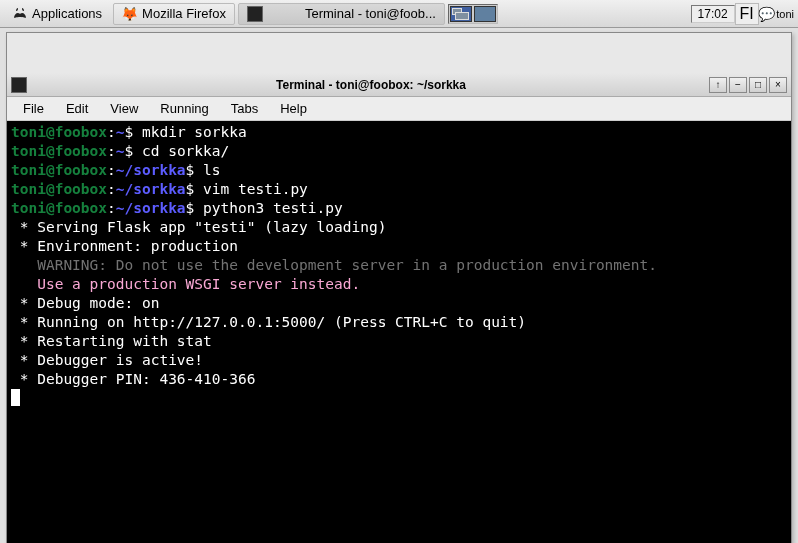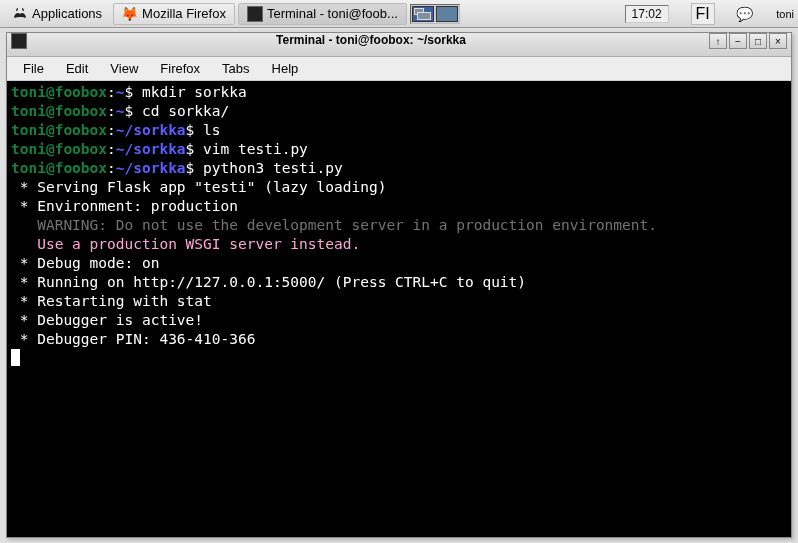--- a/index.html
+++ b/index.html
@@ -44,21 +44,21 @@
       height: 16px;
       margin-right: 4px;
       display: flex;
       align-items: center;
       justify-content: center;
     }
     .taskbar-right {
       margin-left: auto;
       display: flex;
       align-items: center;
-      gap: 22px;
+      gap: 0;
     }
     .taskbar-clock {
       border: 1px inset #ccc;
       padding: 1px 6px;
       background: #eee;
       font-size: 12px;
     }
     .taskbar-lang {
       border: 1px solid #bbb;
       padding: 1px 4px;
@@ -92,22 +92,24 @@
       margin: 4px 6px;
       border: 1px solid #888;
       background: #e8e8e8;
       box-shadow: 2px 2px 4px rgba(0,0,0,0.2);
     }
     .titlebar {
       height: 24px;
       background: linear-gradient(to bottom, #e8e8e8, #d0d0d0);
       border-bottom: 1px solid #aaa;
       display: flex;
+      align-items: center;
       padding: 0 4px;
       font-size: 12px;
+      margin-top: 40px;
     }
     .titlebar-icon {
       width: 16px;
       height: 16px;
       margin-right: 6px;
       background: #222;
       border: 1px solid #666;
     }
     .titlebar-title {
       flex: 1;
@@ -185,21 +187,21 @@
       <svg class="mouse-icon" width="16" height="16" viewBox="0 0 16 16">
           <path d="M2 12c0-3 2-5 4-5 1 0 2 1 2 1s1-1 2-1c2 0 4 2 4 5 0 0-3-1-6-1s-6 1-6 1z M4 5c0-2 1-3 2-3 0 1 0 3-2 3z M12 5c0-2-1-3-2-3 0 1 0 3 2 3z" fill="#222"></path>
         </svg>
     </span>
     <span>Applications</span>
   </div>
   <div class="taskbar-item">
     <span class="taskbar-icon ff-icon">🦊</span>
     <span>Mozilla Firefox</span>
   </div>
-  <div class="taskbar-item" style="background:linear-gradient(to bottom,#d8d8d8,#c8c8c8);">
+  <div class="taskbar-item" style="background:linear-gradient(to bottom,#d8d8d8,#c8c8c8);gap:38px;">
     <span class="taskbar-icon" style="background:#222;border:1px solid #666;"></span>
     <span>Terminal - toni@foob...</span>
   </div>
   <div class="pager">
     <div class="pager-box active">
       <div class="pager-win" style="left:1px;top:1px;width:10px;height:7px;"></div>
       <div class="pager-win" style="left:4px;top:5px;width:14px;height:8px;"></div>
     </div>
     <div class="pager-box"></div>
   </div>
@@ -219,21 +221,21 @@
       <div class="titlebar-btn">↑</div>
       <div class="titlebar-btn">−</div>
       <div class="titlebar-btn">□</div>
       <div class="titlebar-btn">×</div>
     </div>
   </div>
   <div class="menubar">
     <div class="menu-item">File</div>
     <div class="menu-item">Edit</div>
     <div class="menu-item">View</div>
-    <div class="menu-item">Firefox</div>
+    <div class="menu-item">Running</div>
     <div class="menu-item">Tabs</div>
     <div class="menu-item">Help</div>
   </div>
   <div class="terminal"><span class="t-green">toni@foobox</span><span class="t-white">:</span><span class="t-blue">~</span><span class="t-white">$ </span><span class="t-white">mkdir sorkka</span>
 <span class="t-green">toni@foobox</span><span class="t-white">:</span><span class="t-blue">~</span><span class="t-white">$ </span><span class="t-white">cd sorkka/</span>
 <span class="t-green">toni@foobox</span><span class="t-white">:</span><span class="t-blue">~/sorkka</span><span class="t-white">$ </span><span class="t-white">ls</span>
 <span class="t-green">toni@foobox</span><span class="t-white">:</span><span class="t-blue">~/sorkka</span><span class="t-white">$ </span><span class="t-white">vim testi.py</span>
 <span class="t-green">toni@foobox</span><span class="t-white">:</span><span class="t-blue">~/sorkka</span><span class="t-white">$ </span><span class="t-white">python3 testi.py</span>
 <span class="t-white"> * Serving Flask app "testi" (lazy loading)</span>
 <span class="t-white"> * Environment: production</span>

